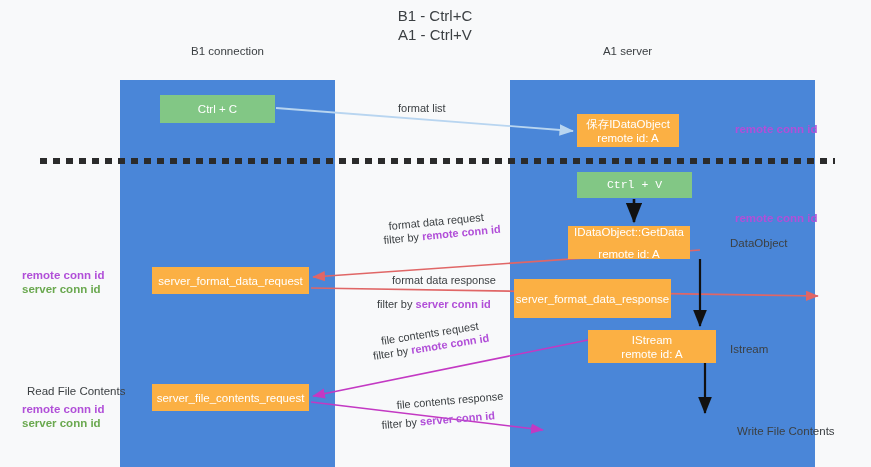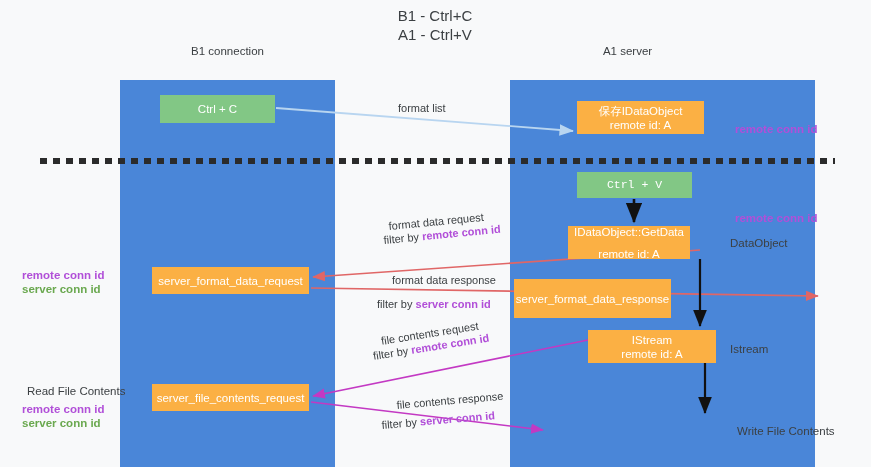--- a/index.html
+++ b/index.html
@@ -32,21 +32,21 @@
   .node{
     position:absolute;box-sizing:border-box;
     display:flex;flex-direction:column;justify-content:center;
     color:#ffffff;font-size:11.5px;line-height:14px;text-align:center;
   }
   .node.green{background:#82c785;}
   .node.orange{background:#fbb044;}
   .node .l2{font-size:11.5px;}
 
   #n-ctrlc{left:160px;top:95px;width:115px;height:28px;}
-  #n-idataobject{left:577px;top:101px;width:127px;height:33px;}
+  #n-idataobject{left:577px;top:114px;width:102px;height:33px;}
   #n-ctrlv{left:577px;top:172px;width:115px;height:26px;font-family:Liberation Mono, monospace;}
   #n-getdata{left:568px;top:226px;width:122px;height:33px;gap:8px;}
   #n-srv-fmt-req{left:152px;top:267px;width:157px;height:27px;}
   #n-srv-fmt-resp{left:514px;top:279px;width:157px;height:39px;}
   #n-istream{left:588px;top:330px;width:128px;height:33px;}
   #n-srv-file-req{left:152px;top:384px;width:157px;height:27px;}
   #n-srv-file-resp{left:547px;top:417px;width:157px;height:27px;}
 
   .sidelbl{
     position:absolute;font-size:11.5px;line-height:14px;color:#3c4043;

